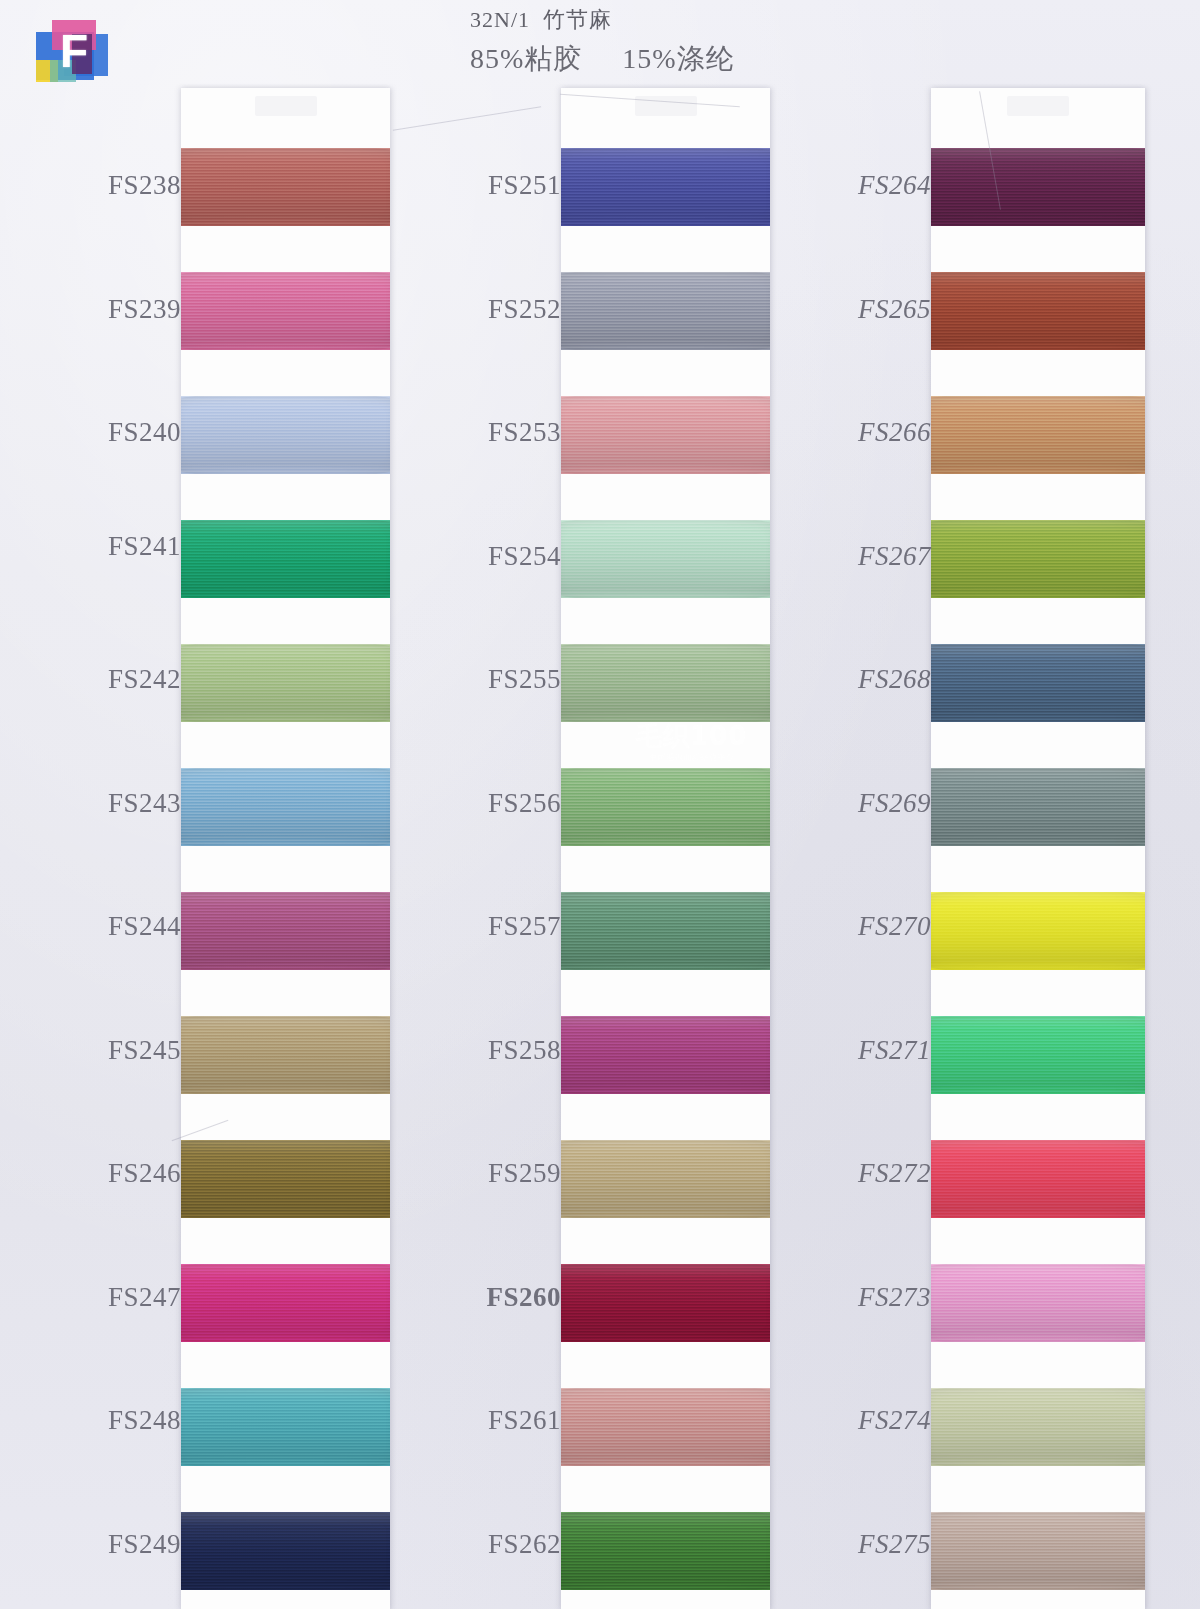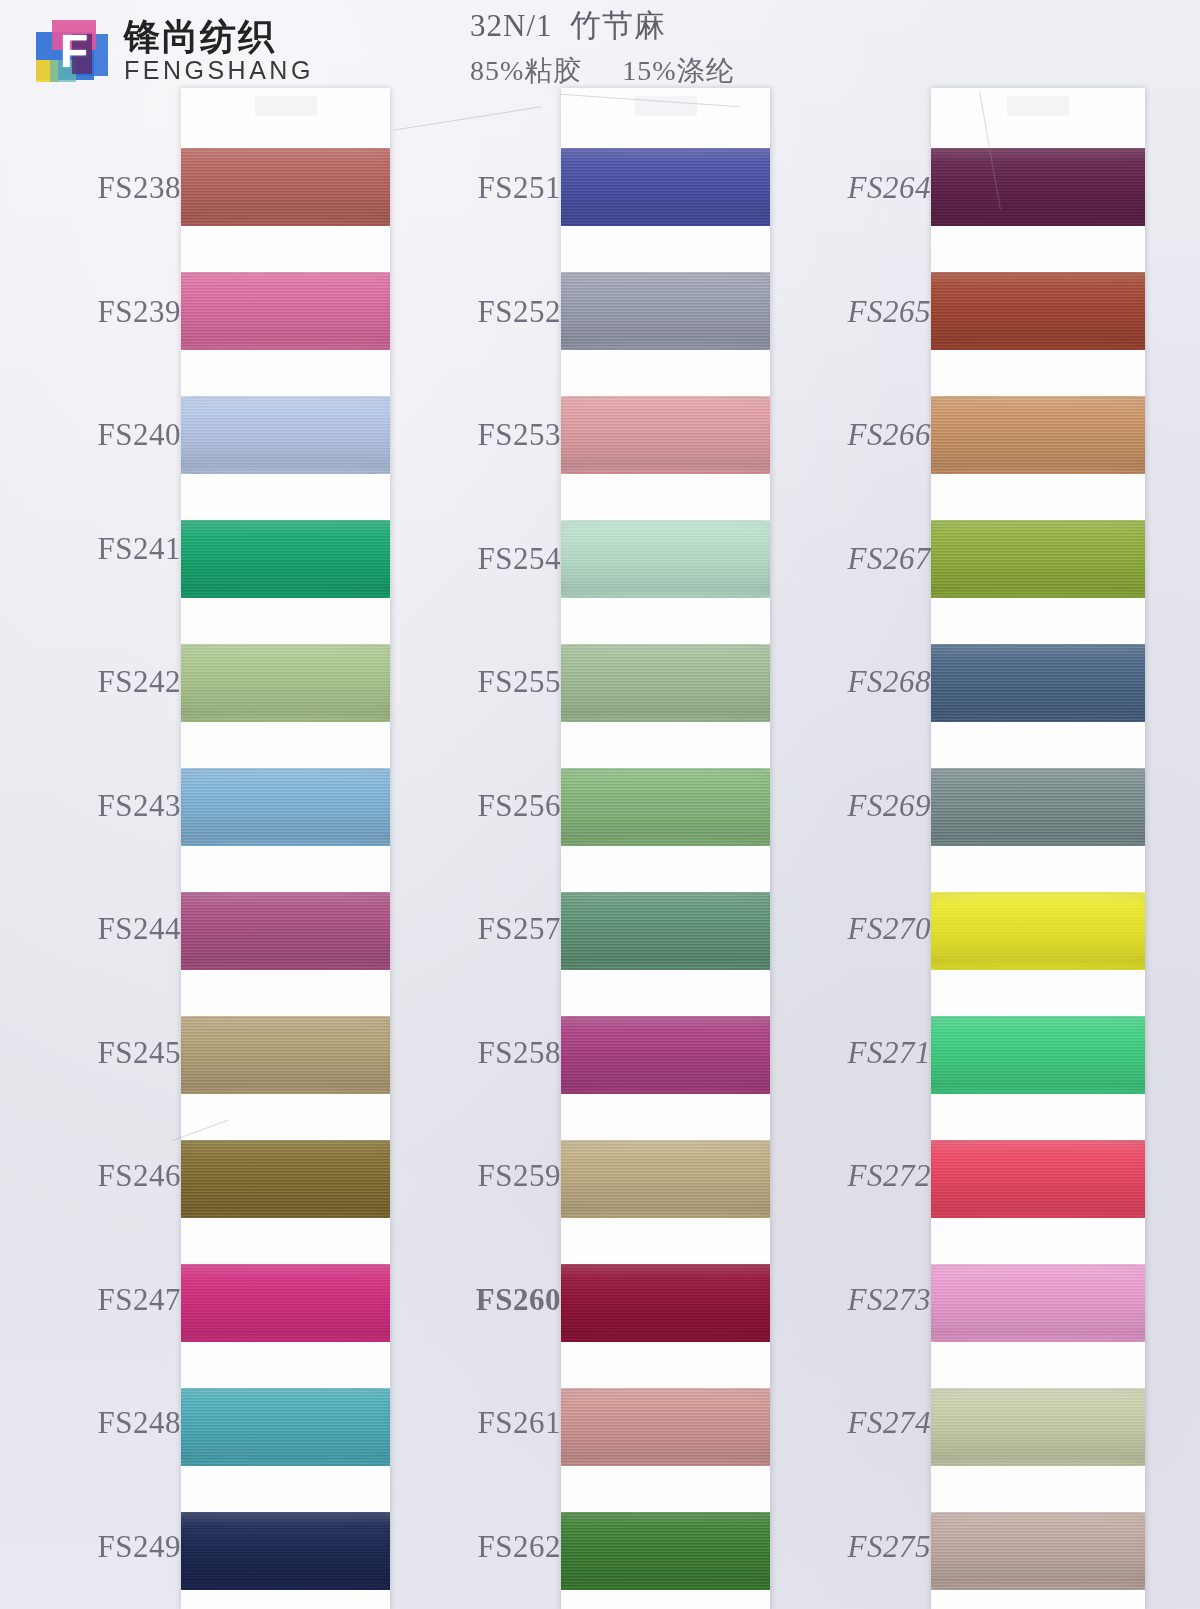--- a/index.html
+++ b/index.html
@@ -131,21 +131,21 @@
 
   .title-block {
     position: absolute;
     left: 470px;
     top: 5px;
     color: #6f6f76;
     text-align: left;
   }
   .title-line1 {
     font-family: "Liberation Serif", serif;
-    font-size: 31px;
+    font-size: 22px;
     letter-spacing: 1px;
     color: #61616a;
     white-space: pre;
   }
   .title-line2 {
     font-family: "Liberation Serif", serif;
     font-size: 28px;
     letter-spacing: 1px;
     color: #6a6a73;
     margin-top: 5px;
@@ -247,21 +247,21 @@
     position: absolute;
     top: 0; left: 0;
     width: 1200px;
     height: 1609px;
     z-index: 4;
     pointer-events: none;
   }
   .label {
     position: absolute;
     font-family: "Liberation Serif", "DejaVu Serif", serif;
-    font-size: 31px;
+    font-size: 27px;
     color: #70707c;
     letter-spacing: .5px;
     text-align: right;
     white-space: nowrap;
   }
   .lab-1 { right: 1019px; }
   .lab-2 { right: 639px; }
   .lab-3 { right: 269px; font-style: italic; }
 
   
@@ -308,24 +308,20 @@
 
   <div class="brand">
     <div class="brand-mark">
       <span class="bm-sq bm-blue"></span>
       <span class="bm-sq bm-blue2"></span>
       <span class="bm-sq bm-pink"></span>
       <span class="bm-sq bm-yellow"></span>
       <span class="bm-sq bm-teal"></span>
       <span class="bm-sq bm-purple"></span>
       <span class="bm-f">F</span>
-    </div>
-    <div class="brand-text">
-      <div class="brand-cn">锋尚纺织</div>
-      <div class="brand-en">FENGSHANG</div>
     </div>
   </div>
 
   <div class="title-block">
     <div class="title-line1">32N/1  竹节麻</div>
     <div class="title-line2">85%粘胶     15%涤纶</div>
   </div>
 
 </div>
 

